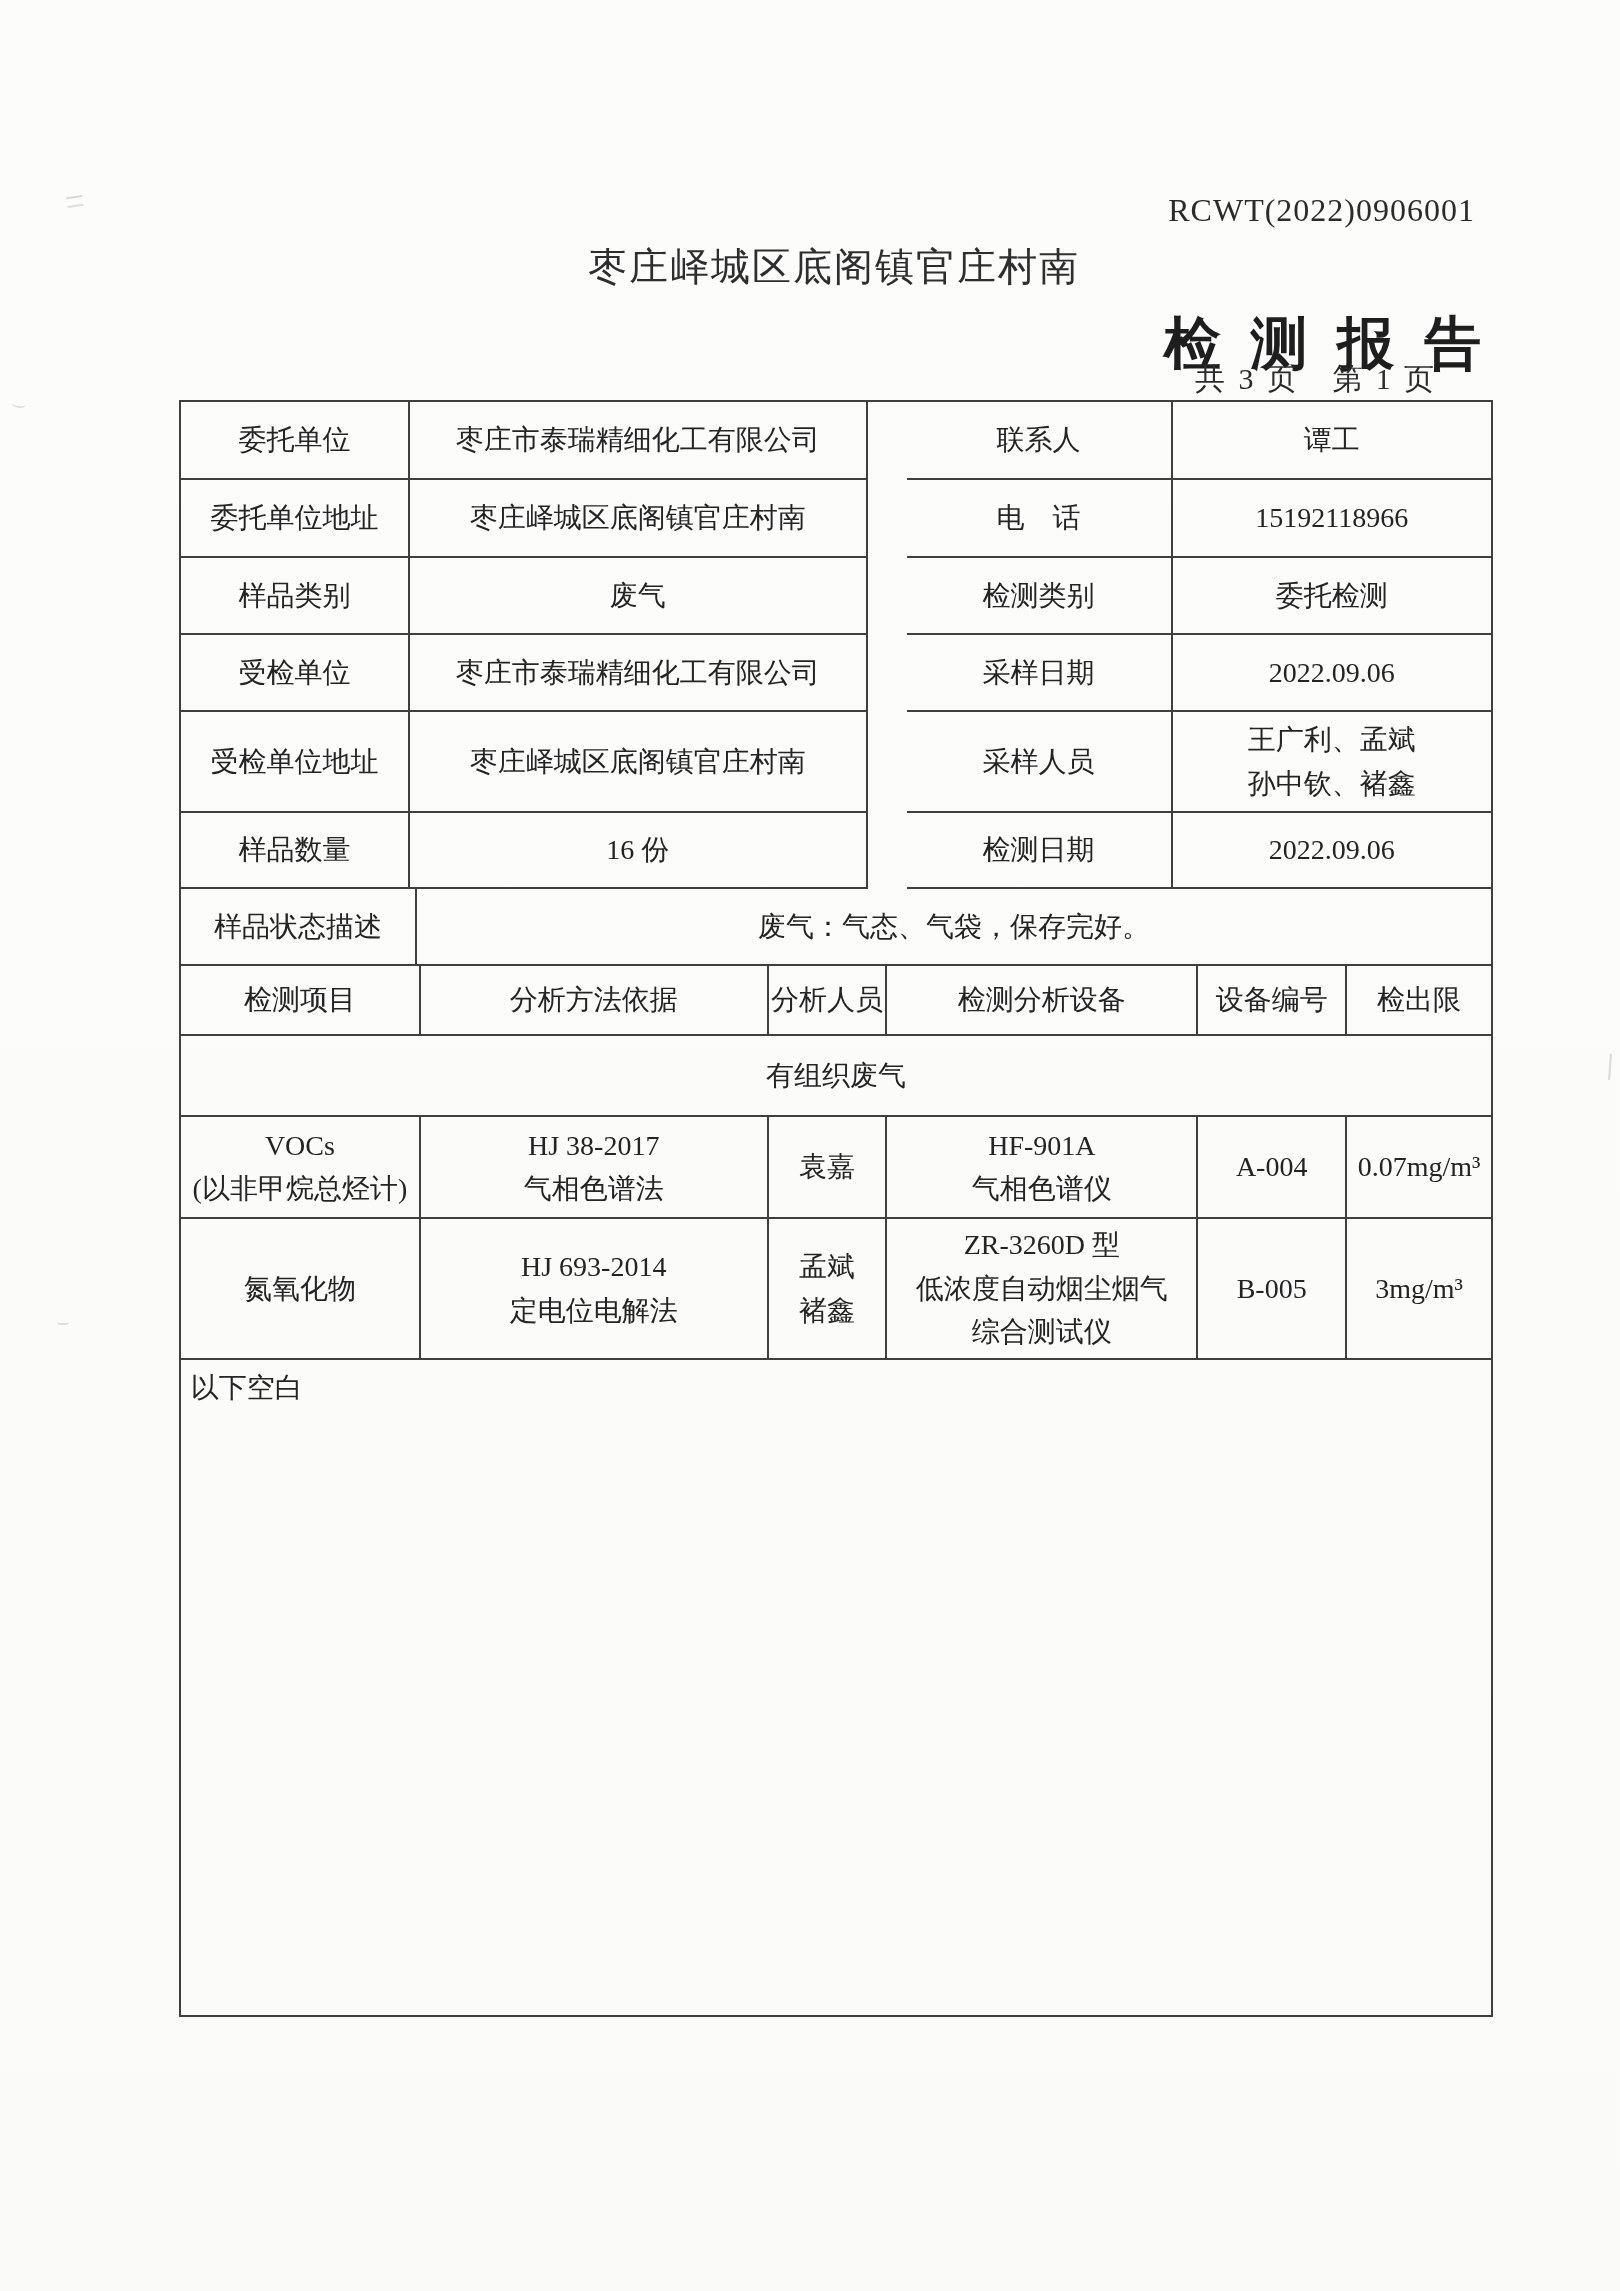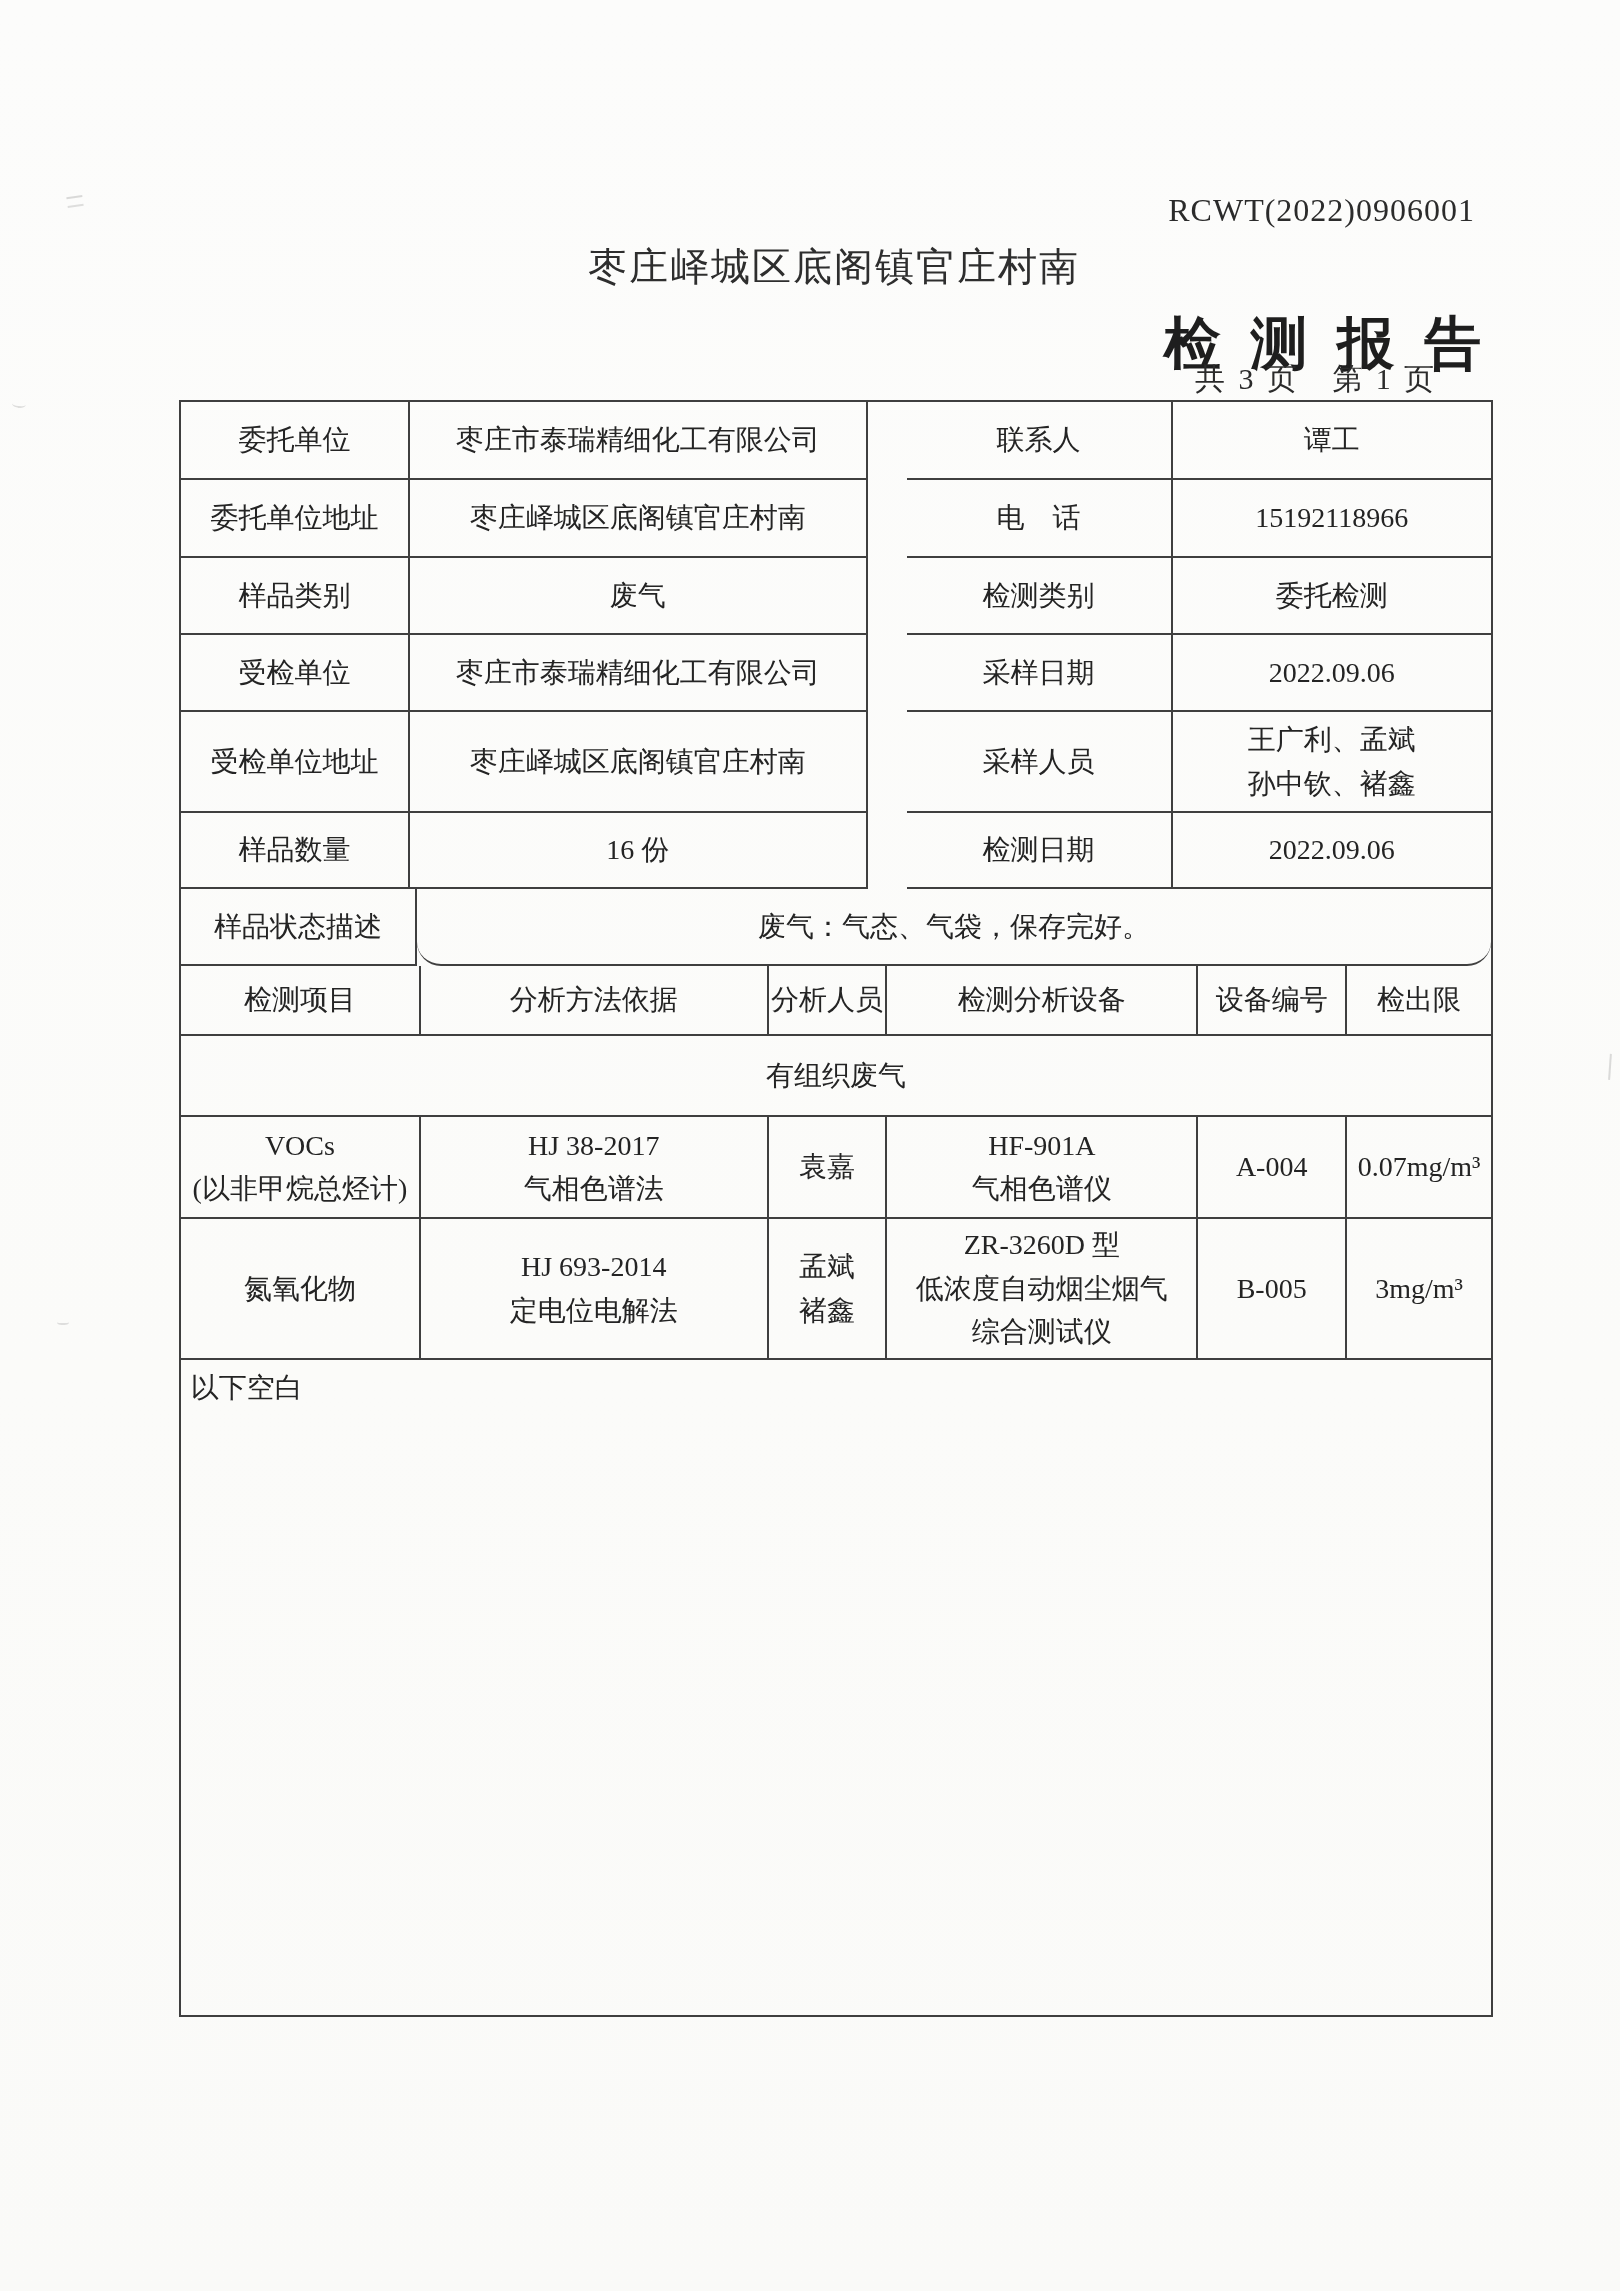--- a/index.html
+++ b/index.html
@@ -50,21 +50,21 @@
     text-align:center;
     font-size:28px; line-height:1.55;
     white-space:pre-line;
     color:#242424;
     overflow:hidden;
   }
   .cell:last-child{border-right:none;}
   .trow:last-child .cell{border-bottom:none;}
   
   .ca{width:236px;} .cb{width:471px;} .cc{width:274px;margin-left:39px;} .cd{width:328px;}
-  .cmerge{width:1074px;border-radius:24px;}
+  .cmerge{width:1074px;}
   
   .k1{width:240px;} .k2{width:348px;} .k3{width:119px;text-align:right;}
   .k4{width:311px;} .k5{width:149px;} .k6{width:144px;}
   .kfull{width:1310px;}
   .blank-cell{
     align-items:flex-start; justify-content:flex-start;
     padding:5.9px 9.8px; text-align:left;
   }
   
   .artifact{position:absolute; opacity:.30; pointer-events:none;}

